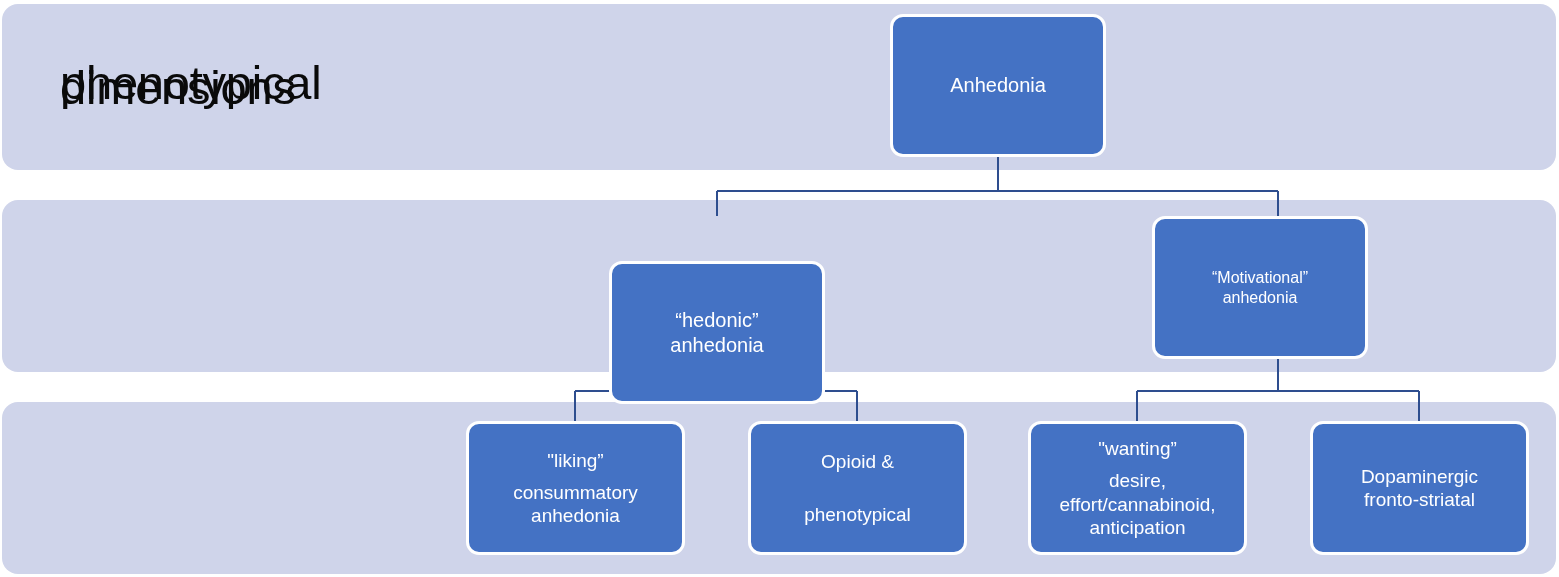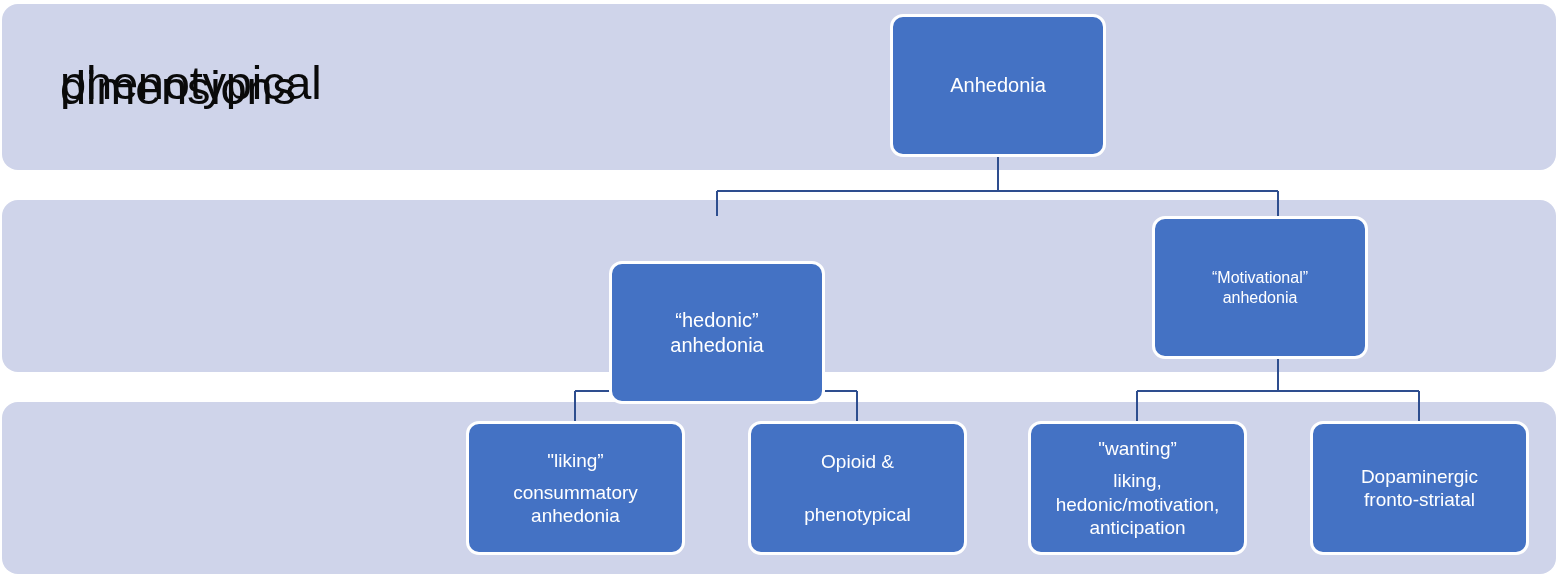--- a/index.html
+++ b/index.html
@@ -162,22 +162,22 @@
     <span class="line">anhedonia</span>
   </div>
 
   <div class="node" id="node-opioid">
     <span class="line">Opioid &amp;</span>
     <span class="line">phenotypical</span>
   </div>
 
   <div class="node" id="node-wanting">
     <span class="line head">"wanting”</span>
-    <span class="line">liking,</span>
-    <span class="line">hedonic/motivation,</span>
+    <span class="line">desire,</span>
+    <span class="line">effort/cannabinoid,</span>
     <span class="line">anticipation</span>
   </div>
 
   <div class="node" id="node-dopaminergic">
     <span class="line">Dopaminergic</span>
     <span class="line">fronto-striatal</span>
   </div>
 
 </div>
 

